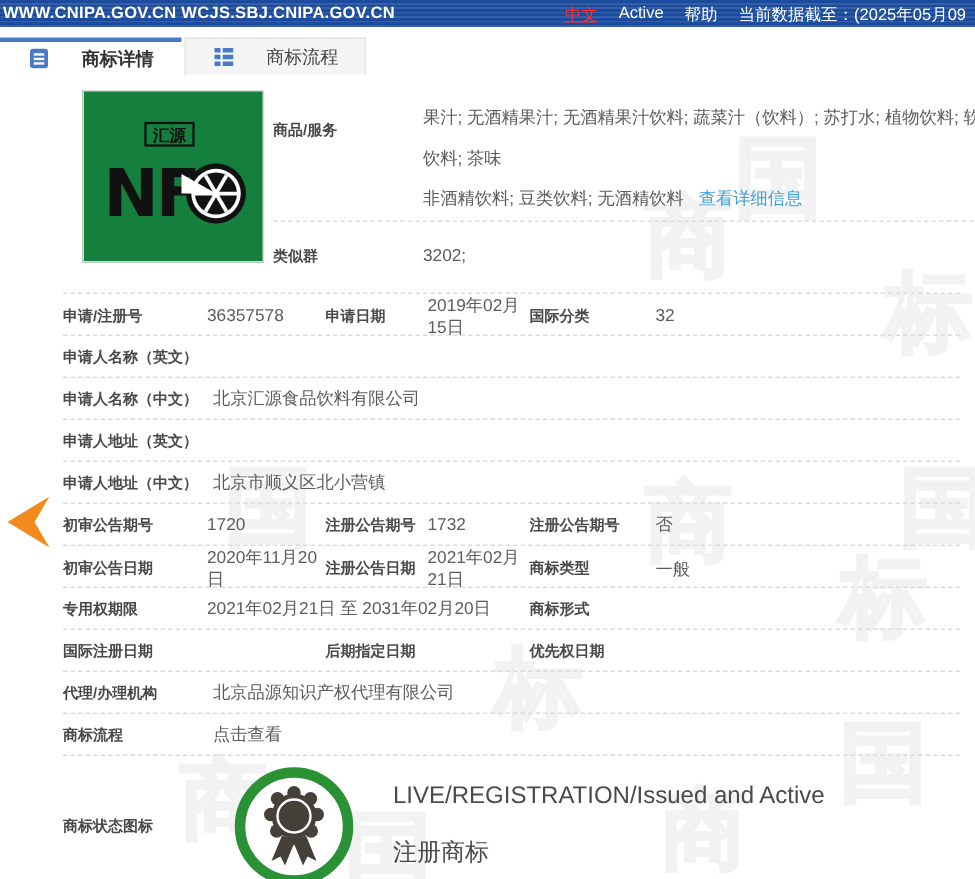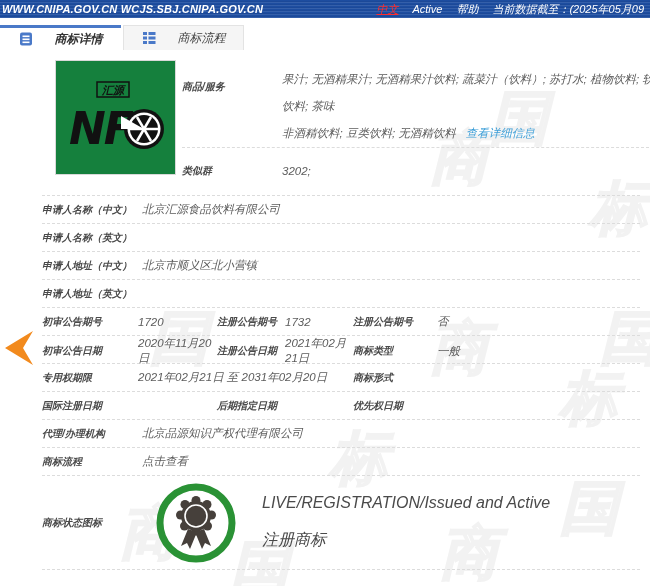--- a/index.html
+++ b/index.html
@@ -1,18 +1,18 @@
 <!DOCTYPE html>
 <html><head>
 <meta charset="utf-8">
 <style>
   * { margin:0; padding:0; box-sizing:border-box; }
   html,body { width:650px; height:586px; overflow:hidden; background:#fff;
     font-family:"Liberation Sans","DejaVu Sans",sans-serif; }
-  .page { position:relative; width:650px; height:496px;font-style:italic; }
+  .page { position:relative; width:650px; height:496px; }
 
   
   .topbar { height:18px; background:#1d4da0;
     background-image:repeating-linear-gradient(0deg, rgba(255,255,255,.10) 0 1px, rgba(0,0,0,.05) 1px 2px, transparent 2px 3px);
     display:flex; align-items:center; justify-content:space-between;
     padding:0 6px 0 2px; white-space:nowrap; }
   .topbar .site { color:#fff; font-weight:bold; font-size:11px; letter-spacing:.2px; }
   .topbar .right { display:flex; gap:14px; font-size:11px; color:#fff; align-items:center; }
   .topbar .lang-zh { color:#ff2d2d; text-decoration:underline; cursor:pointer; }
   .topbar .tlink { color:#fff; cursor:pointer; }
@@ -148,39 +148,47 @@
             <span>非酒精饮料; 豆类饮料; 无酒精饮料</span><span class="link goods-link">查看详细信息</span>
           </span>
         </div>
         <div class="sim-row">
           <span class="fb-label lbl">类似群</span>
           <span class="sim-val">3202;</span>
         </div>
       </div>
     </div>
 
+    <div class="grid-row">
+      <span class="lbl">申请/注册号</span>
+      <span class="val">36357578</span>
+      <span class="lbl">申请日期</span>
+      <span class="val">2019年02月15日</span>
+      <span class="lbl">国际分类</span>
+      <span class="val">32</span>
+    </div>
+
+    <div class="single-row">
+      <span class="lbl">申请人名称（英文）</span>
+      <span class="val"></span>
+    </div>
 
     <div class="single-row">
       <span class="lbl">申请人名称（中文）</span>
       <span class="val">北京汇源食品饮料有限公司</span>
     </div>
 
     <div class="single-row">
-      <span class="lbl">申请人名称（英文）</span>
+      <span class="lbl">申请人地址（英文）</span>
       <span class="val"></span>
     </div>
 
     <div class="single-row">
       <span class="lbl">申请人地址（中文）</span>
       <span class="val">北京市顺义区北小营镇</span>
-    </div>
-
-    <div class="single-row">
-      <span class="lbl">申请人地址（英文）</span>
-      <span class="val"></span>
     </div>
 
     <div class="grid-row">
       <span class="lbl">初审公告期号</span>
       <span class="val">1720</span>
       <span class="lbl">注册公告期号</span>
       <span class="val">1732</span>
       <span class="lbl">注册公告期号</span>
       <span class="val">否</span>
     </div>

